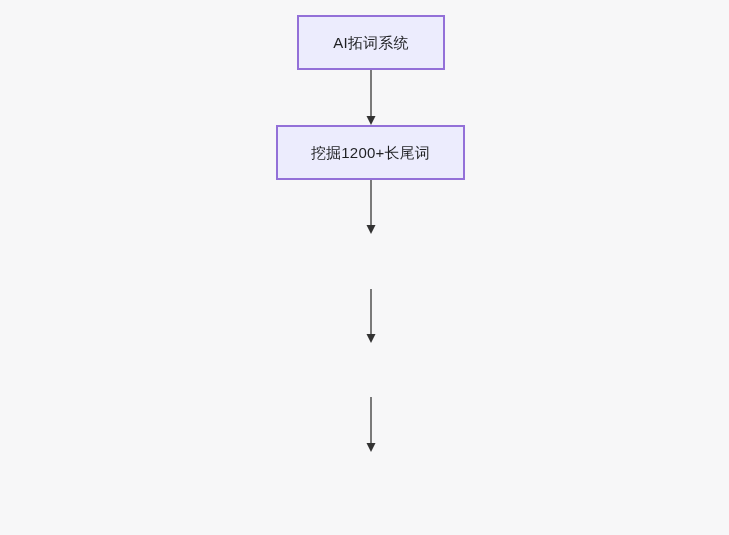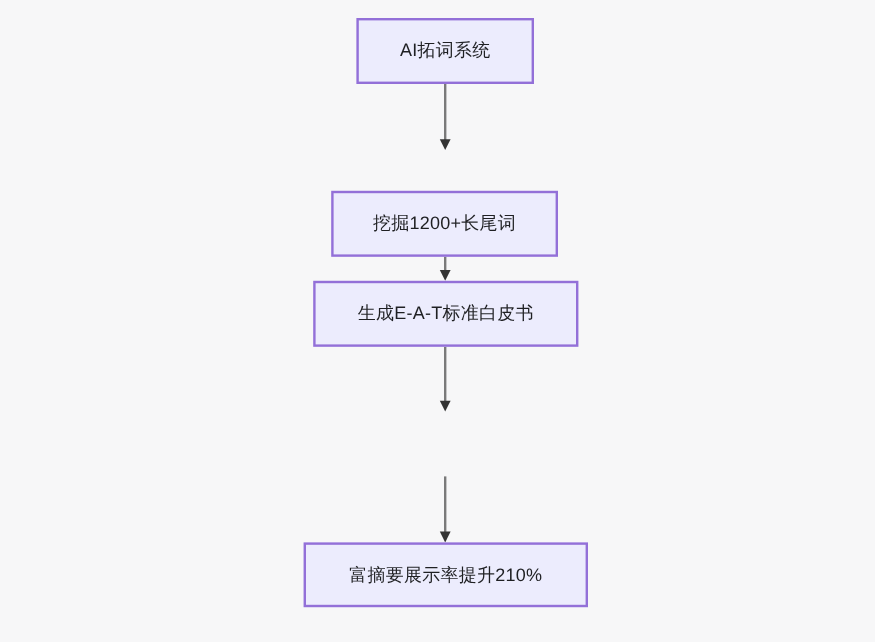--- a/index.html
+++ b/index.html
@@ -70,22 +70,16 @@
     </div>
     <div class="edge" style="left: 361px; top: 397px; width: 20px; height: 55px;">
       <svg width="20" height="55">
         <line x1="10" y1="0" x2="10" y2="47" stroke="#7a7a7a" stroke-width="2"></line>
         <polygon points="5.5,46 14.5,46 10,55" fill="#333333"></polygon>
       </svg>
     </div>
     <div class="node" style="left: 297px; top: 15px; width: 148px; height: 55px; background: rgb(236, 236, 253); border-color: rgb(147, 112, 216); color: rgb(31, 32, 35);">
       <span class="node-label">AI拓词系统</span>
     </div>
-    <div class="node" style="left: 276px; top: 125px; width: 189px; height: 55px; background: rgb(236, 236, 253); border-color: rgb(147, 112, 216); color: rgb(31, 32, 35); margin-top: 34px;">
+    <div class="node" style="left: 276px; top: 125px; width: 189px; height: 55px; background: rgb(236, 236, 253); border-color: rgb(147, 112, 216); color: rgb(31, 32, 35);">
       <span class="node-label">挖掘1200+长尾词</span>
-    </div>
-    <div class="node" style="left: 261px; top: 234px; width: 221px; height: 55px; background: rgb(236, 236, 253); border-color: rgb(147, 112, 216); color: rgb(31, 32, 35);">
-      <span class="node-label">生成E-A-T标准白皮书</span>
-    </div>
-    <div class="node" style="left: 253px; top: 452px; width: 237px; height: 54px; background: rgb(236, 236, 253); border-color: rgb(147, 112, 216); color: rgb(31, 32, 35);">
-      <span class="node-label">富摘要展示率提升210%</span>
     </div>
   </div>
 
 </body></html>

